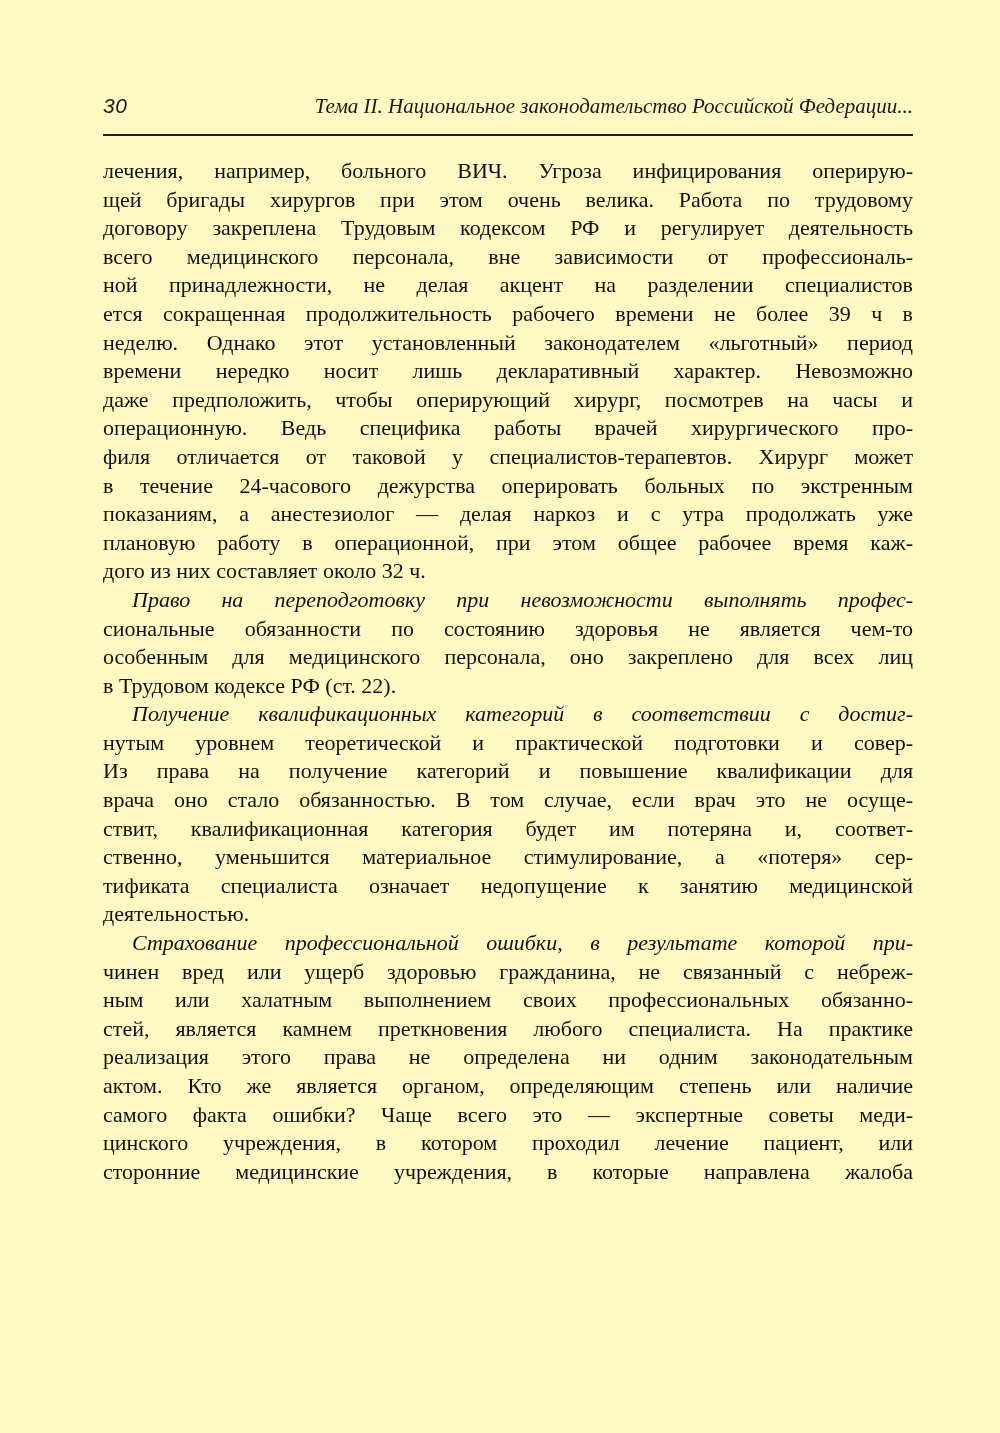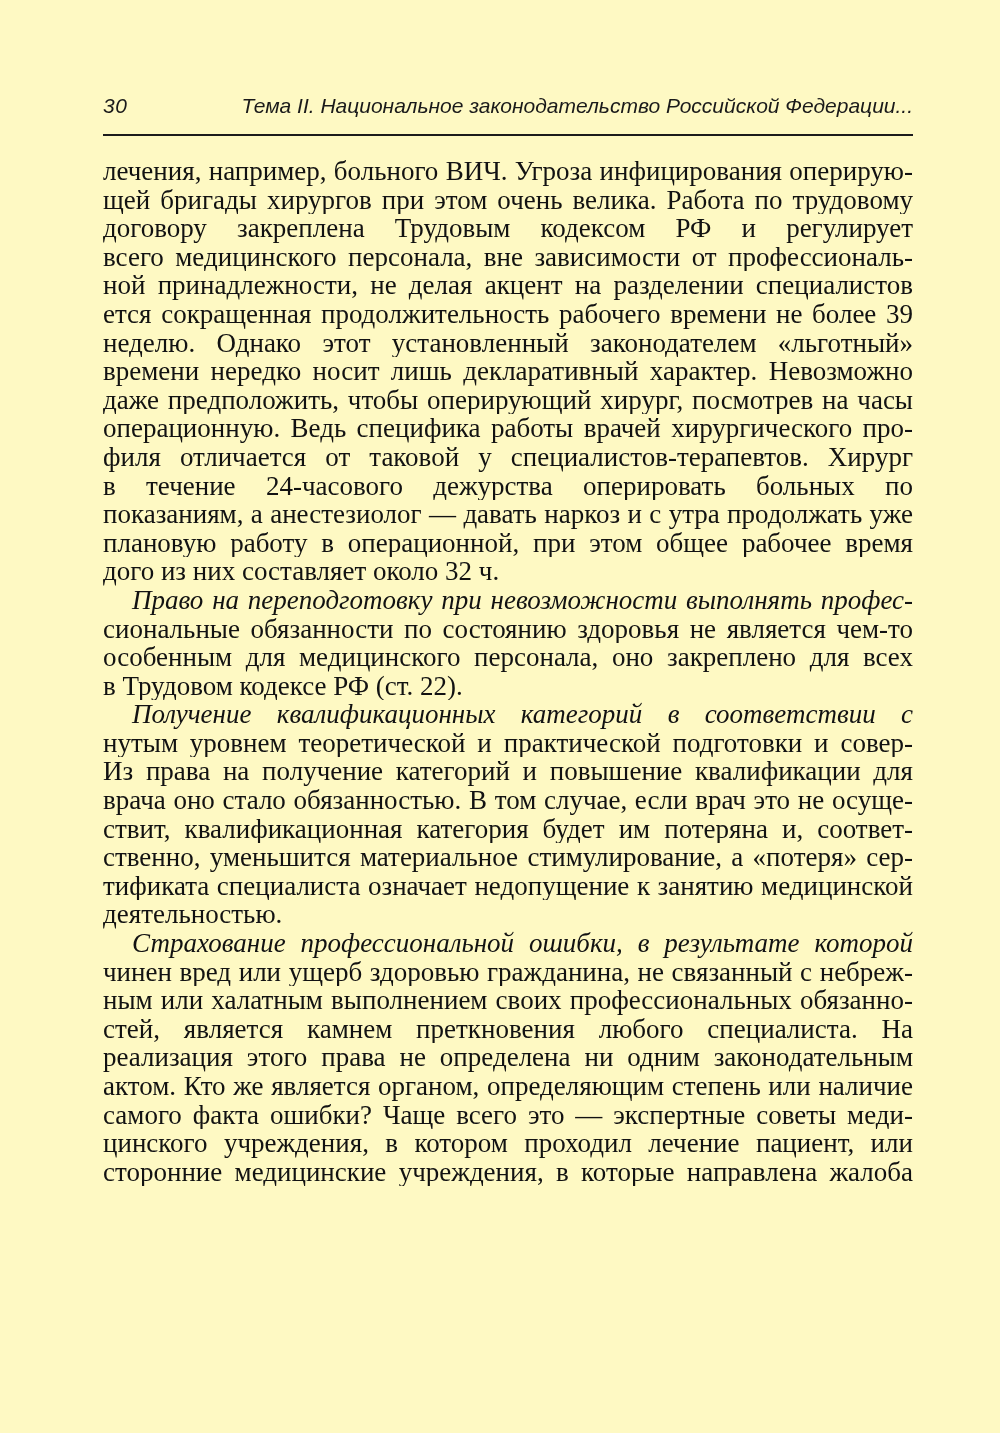--- a/index.html
+++ b/index.html
@@ -28,36 +28,37 @@
     font-size: 21px;
     line-height: 24px;
     color: #1a1a1a;
     white-space: nowrap;
   }
   .page-number {
     letter-spacing: 0.5px;
   }
   .running-title {
     text-align: center;
+    font-family: Liberation Serif, serif;
   }
   .header-rule {
     position: absolute;
     top: 134px;
     left: 103px;
     width: 810px;
     height: 2px;
     background: #1c1c1c;
   }
   .body-text {
     position: absolute;
     top: 157px;
     left: 103px;
     width: 810px;
     font-family: "Liberation Serif", serif;
-    font-size: 27px;
+    font-size: 22px;
     line-height: 28.6px;
     color: #121212;
   }
   .paragraph {
     margin: 0;
     padding: 0;
   }
   .text-line {
     text-align: justify;
     text-align-last: justify;
@@ -93,21 +94,21 @@
         <div class="text-line">договору закреплена Трудовым кодексом РФ и регулирует деятельность</div>
         <div class="text-line">всего медицинского персонала, вне зависимости от профессиональ-</div>
         <div class="text-line">ной принадлежности, не делая акцент на разделении специалистов</div>
         <div class="text-line">ется сокращенная продолжительность рабочего времени не более 39 ч в</div>
         <div class="text-line">неделю. Однако этот установленный законодателем «льготный» период</div>
         <div class="text-line">времени нередко носит лишь декларативный характер. Невозможно</div>
         <div class="text-line">даже предположить, чтобы оперирующий хирург, посмотрев на часы и</div>
         <div class="text-line">операционную. Ведь специфика работы врачей хирургического про-</div>
         <div class="text-line">филя отличается от таковой у специалистов-терапевтов. Хирург может</div>
         <div class="text-line">в течение 24-часового дежурства оперировать больных по экстренным</div>
-        <div class="text-line">показаниям, а анестезиолог — давать наркоз и с утра продолжать уже</div>
+        <div class="text-line">показаниям, а анестезиолог — делая наркоз и с утра продолжать уже</div>
         <div class="text-line">плановую работу в операционной, при этом общее рабочее время каж-</div>
         <div class="text-line endline">дого из них составляет около 32 ч.</div>
       </div>
       <div class="paragraph">
         <div class="text-line indent">Право на переподготовку при невозможности выполнять профес-</div>
         <div class="text-line">сиональные обязанности по состоянию здоровья не является чем-то</div>
         <div class="text-line">особенным для медицинского персонала, оно закреплено для всех лиц</div>
         <div class="text-line endline">в Трудовом кодексе РФ (ст. 22).</div>
       </div>
       <div class="paragraph">

